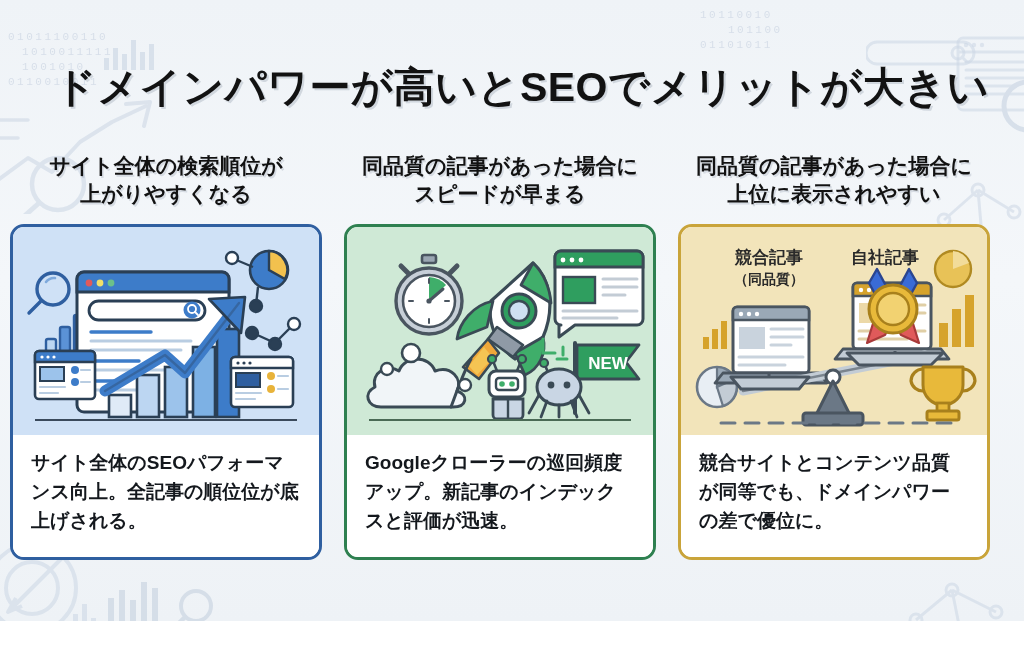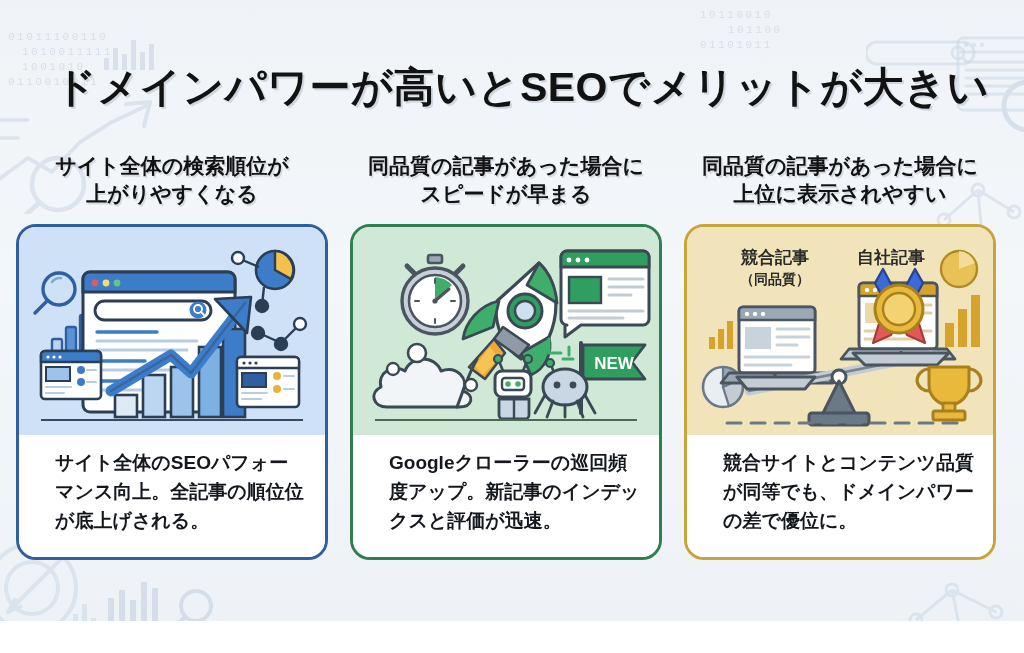--- a/index.html
+++ b/index.html
@@ -54,62 +54,62 @@
     color: #121212;
     text-shadow: 2px 2px 0 rgba(150,160,175,.35);
     z-index: 5;
     margin-left: 20px;
   }
 
   
   #columns {
     position: absolute;
     top: 152px;
-    left: 16px;
+    left: 10px;
     width: 980px;
     display: flex;
     gap: 22px;
     z-index: 4;
   }
   .col { width: 312px; }
 
   .col-heading {
     text-align: center;
     font-size: 21px;
     font-weight: bold;
     line-height: 1.33;
     color: #121212;
     text-shadow: 1.5px 1.5px 0 rgba(150,160,175,.3);
     margin-bottom: 14px;
     min-height: 58px;
   }
 
   .card {
-    border-radius: 20px;
+    border-radius: 14px;
     overflow: hidden;
     background: #ffffff;
     border-width: 3px;
     border-style: solid;
   }
   .card.blue  { border-color: #2f5fa0; }
   .card.green { border-color: #2e8050; }
   .card.gold  { border-color: #c9a43a; }
 
   .illus {
     position: relative;
     height: 208px;
     overflow: hidden;
   }
   .illus.blue  { background: #cfe1f6; }
   .illus.green { background: #cfe9d6; }
   .illus.gold  { background: #f2e4ba; }
 
   .card-body {
     background: #ffffff;
-    padding: 14px 18px 18px 36px;
+    padding: 14px 18px 18px 18px;
     font-size: 19px;
     font-weight: bold;
     line-height: 1.52;
     color: #14181d;
     min-height: 122px;
   }
 
   .ground {
     position: absolute;
     left: 22px; right: 22px;

